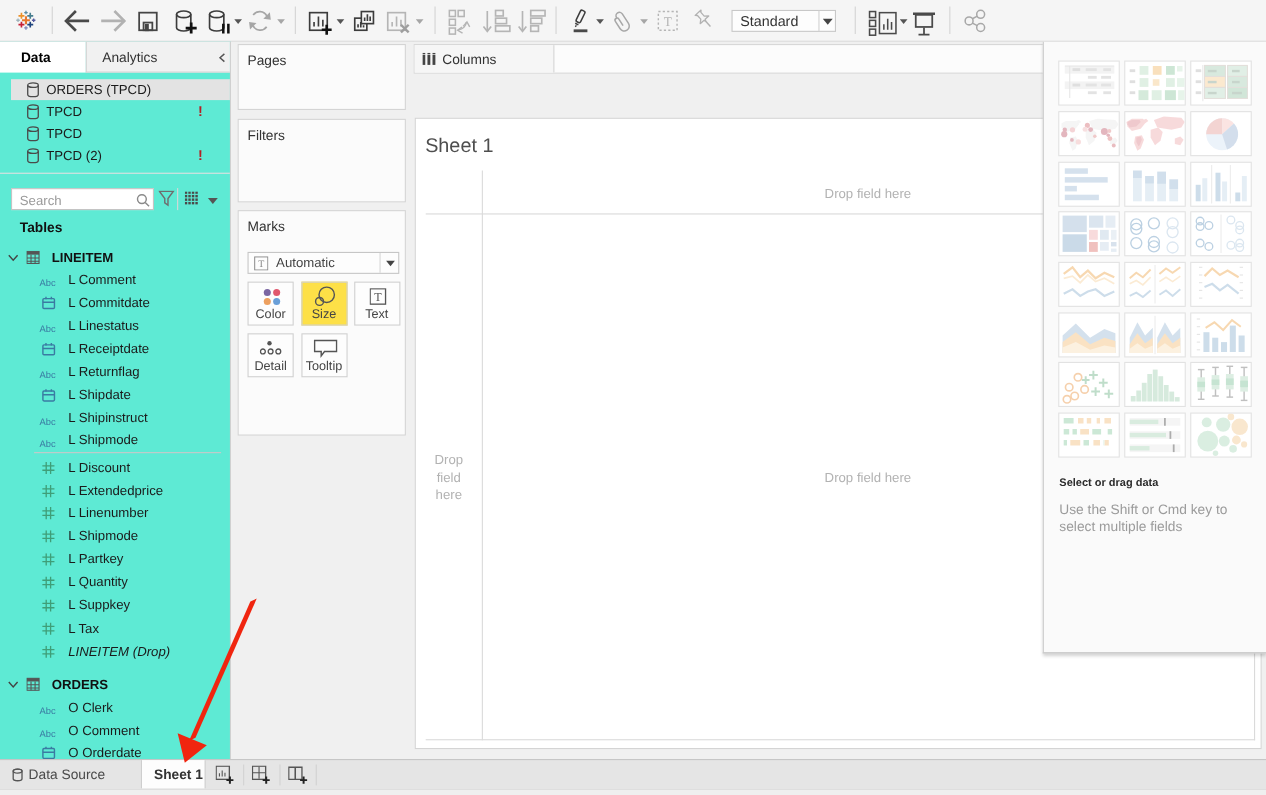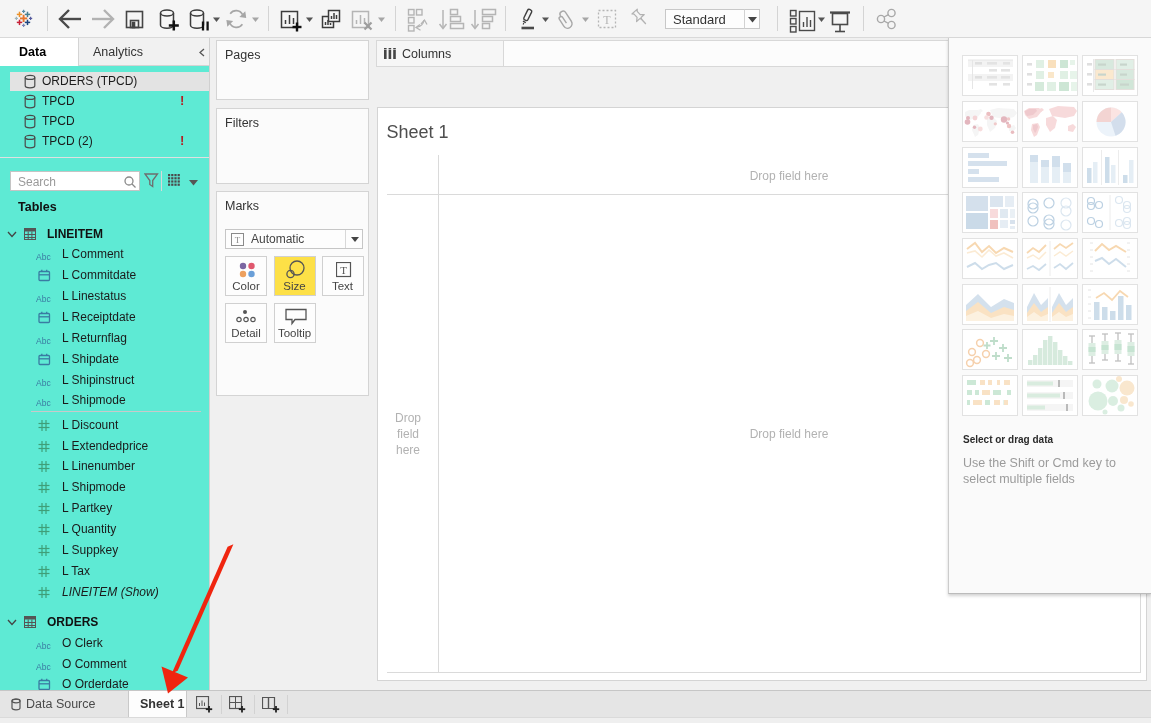--- a/index.html
+++ b/index.html
@@ -475,21 +475,21 @@
       </div>
       <div class="srow" style="top:544px;">
         <svg class="icon" style="left:38px;top:5px" width="12" height="12">
           <g stroke="#3f9e78" stroke-width="1.2">
             <line x1="4" y1="0" x2="4" y2="11"></line>
             <line x1="8" y1="0" x2="8" y2="11"></line>
             <line x1="0.5" y1="3.5" x2="11.5" y2="3.5"></line>
             <line x1="0.5" y1="7.5" x2="11.5" y2="7.5"></line>
           </g>
         </svg>
-        <span class="txt" style="font-style:italic;">LINEITEM (Show)</span>
+        <span class="txt" style="font-style:italic;">LINEITEM (Drop)</span>
       </div>
       <div class="srow" style="top:574px;">
         <svg class="icon" style="left:7px;top:7px" width="10" height="7">
           <path d="M1 1 L5 5.5 L9 1" stroke="#444" stroke-width="1.3" fill="none"></path>
         </svg>
         <svg class="icon" style="left:24px;top:3.5px" width="13" height="13">
           <rect x="0.5" y="0.5" width="11" height="11" stroke="#555" fill="none"></rect>
           <rect x="0.5" y="0.5" width="11" height="3" fill="#555"></rect>
           <line x1="0.5" y1="6.5" x2="11.5" y2="6.5" stroke="#555"></line>
           <line x1="0.5" y1="9.5" x2="11.5" y2="9.5" stroke="#555"></line>

